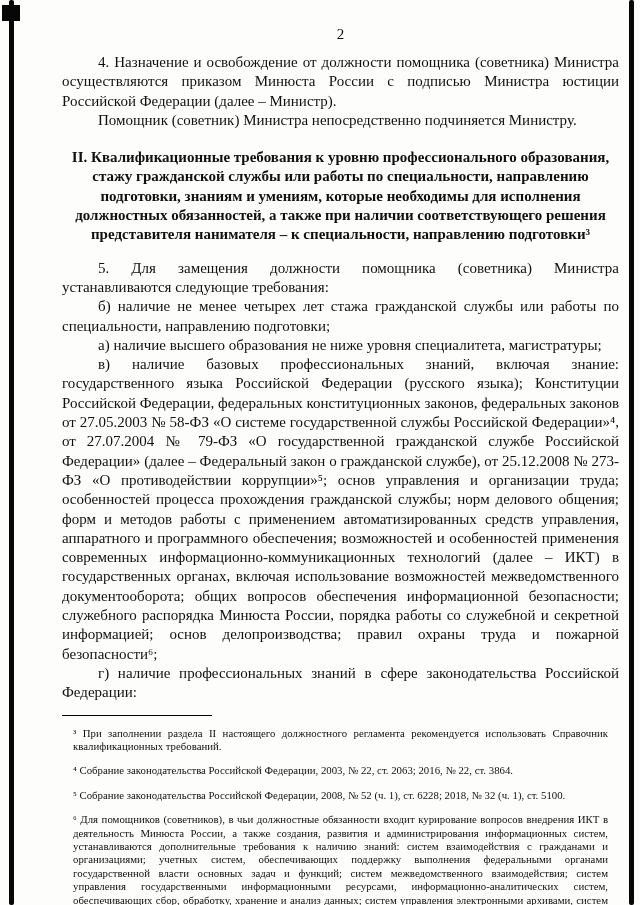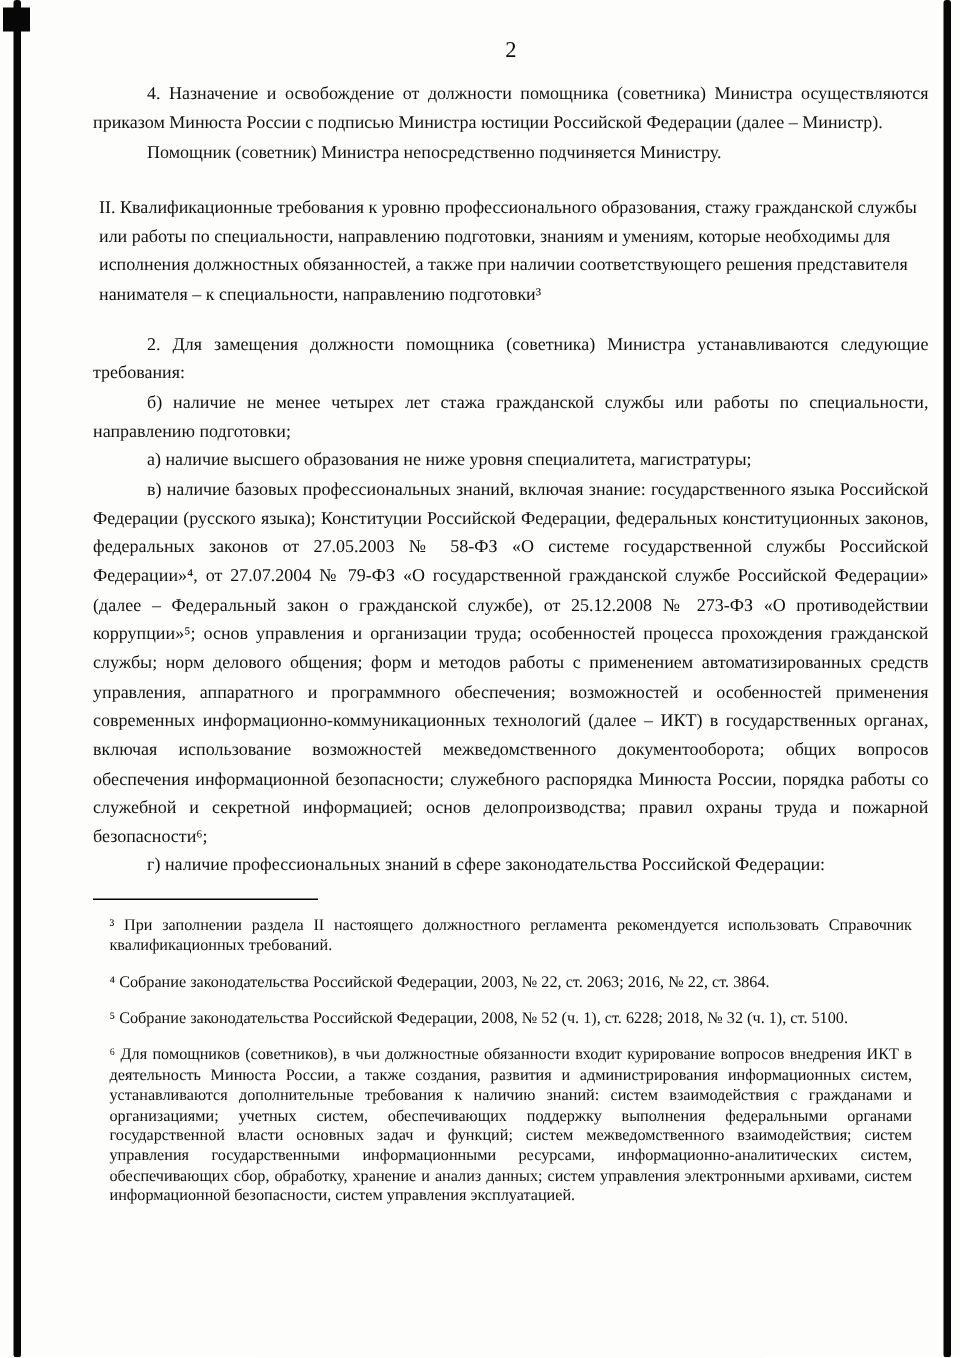--- a/index.html
+++ b/index.html
@@ -22,28 +22,28 @@
     position:absolute;left:2px;top:5px;width:18px;height:16px;background:#070707;
   }
   .content{
     position:absolute;left:62px;top:26px;width:557px;
   }
   .page-number{
     text-align:center;font-size:15px;margin:0 0 10px;
   }
   .para{
     margin:0;
-    font-size:12px;
+    font-size:15px;
     line-height:19.3px;
     text-align:justify;
     text-indent:36px;
   }
   .para.heading{
-    font-weight:normal;
-    text-align:left;
+    font-weight:bold;
+    text-align:center;
     text-indent:0;
     margin:18px 4px 14px;
   }
   .footnote-sep{
     width:150px;border:none;border-top:1.4px solid #000;margin:12px 0 5px;
   }
   .fn{
     margin:11px;
     font-size:10.8px;
     line-height:13.4px;
@@ -64,21 +64,21 @@
     <div class="page-number">2</div>
 
     <div class="paragraphs">
 
         <p class="para body">4. Назначение и освобождение от должности помощника (советника) Министра осуществляются приказом Минюста России с подписью Министра юстиции Российской Федерации (далее – Министр).</p>
 
         <p class="para body">Помощник (советник) Министра непосредственно подчиняется Министру.</p>
 
         <p class="para heading">II. Квалификационные требования к уровню профессионального образования, стажу гражданской службы или работы по специальности, направлению подготовки, знаниям и умениям, которые необходимы для исполнения должностных обязанностей, а также при наличии соответствующего решения представителя нанимателя – к специальности, направлению подготовки³</p>
 
-        <p class="para body">2. Для замещения должности помощника (советника) Министра устанавливаются следующие требования:</p>
+        <p class="para body">5. Для замещения должности помощника (советника) Министра устанавливаются следующие требования:</p>
 
         <p class="para body">б) наличие не менее четырех лет стажа гражданской службы или работы по специальности, направлению подготовки;</p>
 
         <p class="para body">а) наличие высшего образования не ниже уровня специалитета, магистратуры;</p>
 
         <p class="para body">в) наличие базовых профессиональных знаний, включая знание: государственного языка Российской Федерации (русского языка); Конституции Российской Федерации, федеральных конституционных законов, федеральных законов от 27.05.2003 № 58-ФЗ «О системе государственной службы Российской Федерации»⁴, от 27.07.2004 № 79-ФЗ «О государственной гражданской службе Российской Федерации» (далее – Федеральный закон о гражданской службе), от 25.12.2008 № 273-ФЗ «О противодействии коррупции»⁵; основ управления и организации труда; особенностей процесса прохождения гражданской службы; норм делового общения; форм и методов работы с применением автоматизированных средств управления, аппаратного и программного обеспечения; возможностей и особенностей применения современных информационно-коммуникационных технологий (далее – ИКТ) в государственных органах, включая использование возможностей межведомственного документооборота; общих вопросов обеспечения информационной безопасности; служебного распорядка Минюста России, порядка работы со служебной и секретной информацией; основ делопроизводства; правил охраны труда и пожарной безопасности⁶;</p>
 
         <p class="para body">г) наличие профессиональных знаний в сфере законодательства Российской Федерации:</p>
       </div>
 

